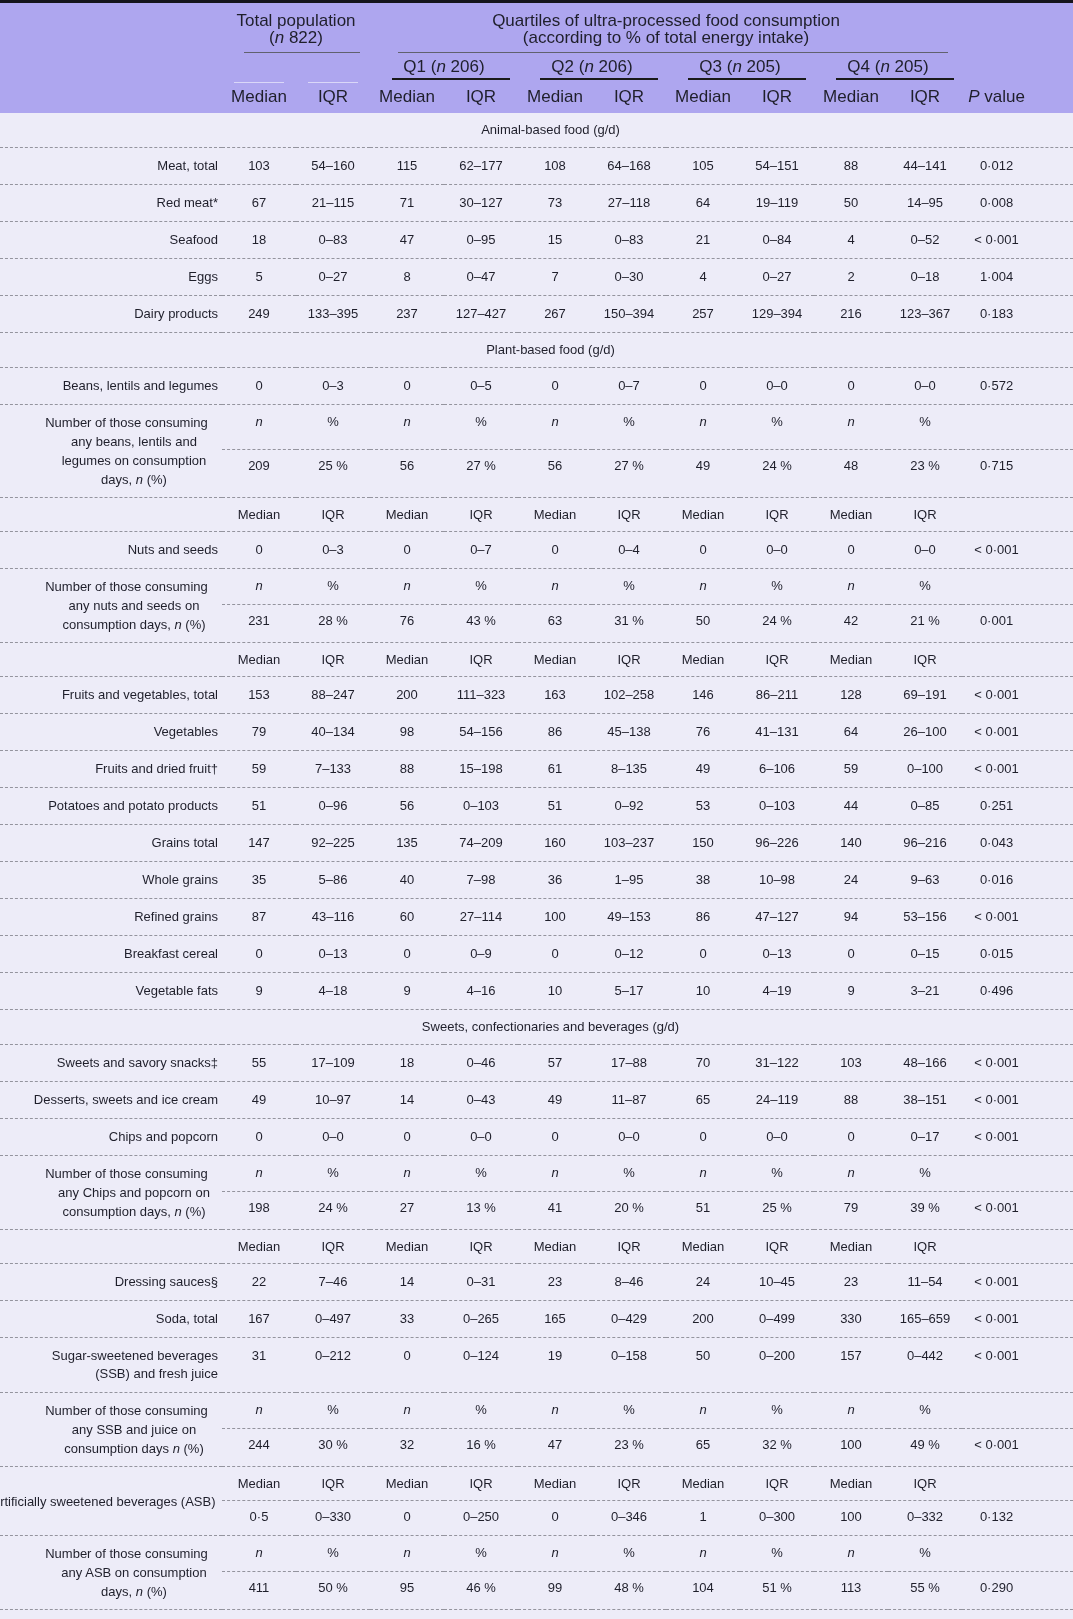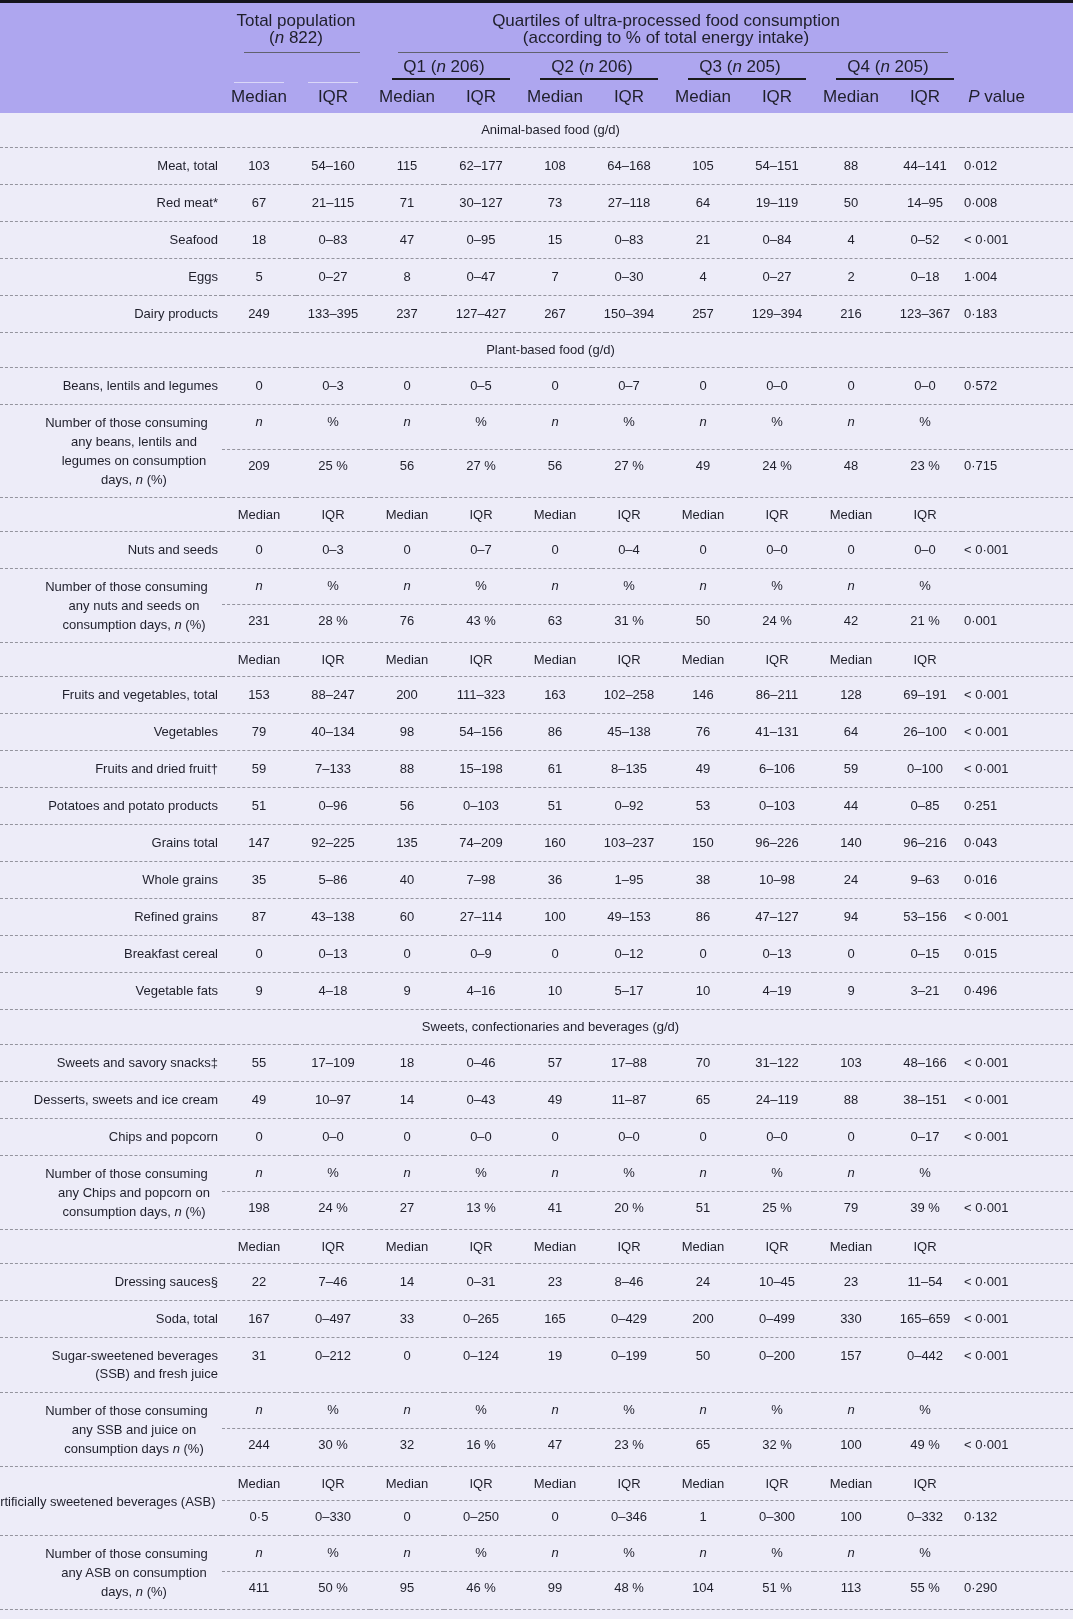--- a/index.html
+++ b/index.html
@@ -30,21 +30,21 @@
   .h2 th{padding-top:3px}
   .h2 .qg{line-height:17px;padding-top:2px}
   .h3 th{padding:7px 2px 9px;line-height:14px}
   .h3 th.pcolh{padding-right:44px}
   i{font-style:italic}
 
   
   tbody td{background:var(--body-bg);border-bottom:1px dashed var(--dash);
            font-size:13px;vertical-align:top;line-height:18px}
   td.num{text-align:center;padding:9px 2px 9px}
-  td.pv{padding:9px 44px 9px 2px}
+  td.pv{text-align:center;padding:9px 44px 9px 2px}
   td.lbl{text-align:right;padding:9px 4px 9px 20px}
   td.lbl.ind{padding-left:31px}
   td.sec{text-align:center;padding:8px 4px 8px 32px}
   td.blk{text-align:center;padding:8px 4px 8px 50px;text-indent:-15px;line-height:19px}
   td.blk.mid{vertical-align:middle;padding-top:2px;padding-bottom:2px}
   tr.bsub td.num{padding:8px 2px 6px}
   tr.bval td.num{padding:7px 2px 9px}
   tr.bval td.pv{padding:7px 44px 9px 2px}
   tr.sub td{padding:8px 2px 7px;text-align:center}
   tr.sub td.lbl{padding:8px 4px 7px 20px}
@@ -391,21 +391,21 @@
           <td class="num">1–95</td>
           <td class="num">38</td>
           <td class="num">10–98</td>
           <td class="num">24</td>
           <td class="num">9–63</td>
           <td class="pv">0·016</td>
         </tr>
         <tr class="r">
           <td class="lbl ind">Refined grains</td>
           <td class="num">87</td>
-          <td class="num">43–138</td>
+          <td class="num">43–116</td>
           <td class="num">60</td>
           <td class="num">27–114</td>
           <td class="num">100</td>
           <td class="num">49–153</td>
           <td class="num">86</td>
           <td class="num">47–127</td>
           <td class="num">94</td>
           <td class="num">53–156</td>
           <td class="pv">&lt; 0·001</td>
         </tr>
@@ -551,21 +551,21 @@
           <td class="num">165–659</td>
           <td class="pv">&lt; 0·001</td>
         </tr>
         <tr class="r">
           <td class="lbl ind">Sugar-sweetened beverages (SSB) and fresh juice</td>
           <td class="num">31</td>
           <td class="num">0–212</td>
           <td class="num">0</td>
           <td class="num">0–124</td>
           <td class="num">19</td>
-          <td class="num">0–199</td>
+          <td class="num">0–158</td>
           <td class="num">50</td>
           <td class="num">0–200</td>
           <td class="num">157</td>
           <td class="num">0–442</td>
           <td class="pv">&lt; 0·001</td>
         </tr>
         <tr class="bsub">
           <td class="blk" rowspan="2">Number of those consuming any SSB and juice on consumption days <i>n</i> (%)</td>
           <td class="num"><i>n</i></td>
           <td class="num">%</td>

